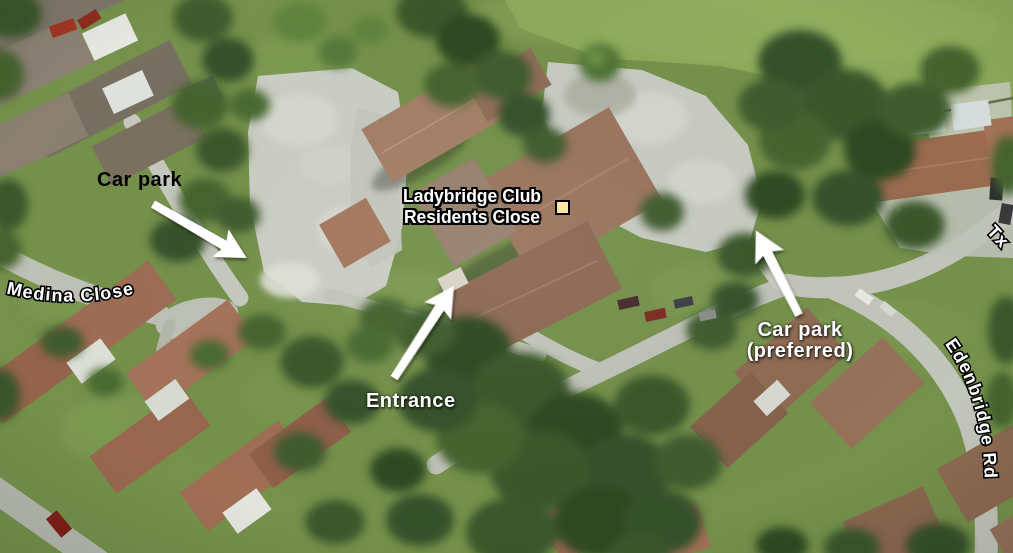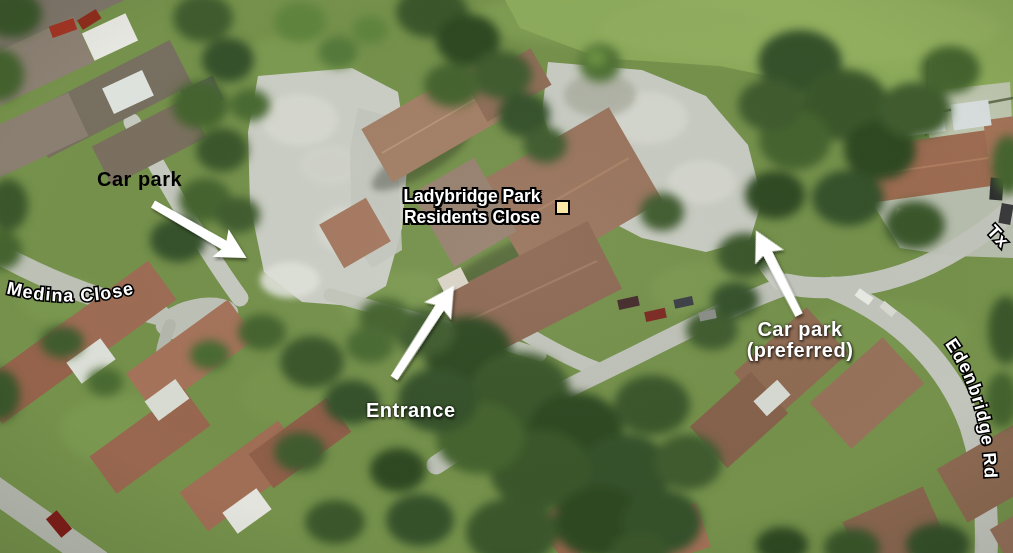--- a/index.html
+++ b/index.html
@@ -267,26 +267,26 @@
     <g fill="#ffffff" filter="url(#arrowShadow)">
       <polygon points="0,-4 82,-5 78,-16 108,0 78,16 82,5 0,4" transform="translate(153,204) rotate(30)"></polygon>
       <polygon points="0,-4 84,-5 80,-16 110,0 80,16 84,5 0,4" transform="translate(394,378) rotate(-57)"></polygon>
       <polygon points="0,-4 69,-5 65,-16 95,0 65,16 69,5 0,4" transform="translate(799,315) rotate(-117)"></polygon>
     </g>
   </svg>
 
   <div class="lbl lbl-black" style="left:97px;top:169px;">Car park</div>
 
   <div class="lbl lbl-poi" style="left:472px;top:186px;">
-    <div>Ladybridge Park</div>
+    <div>Ladybridge Club</div>
     <div>Residents Close</div>
   </div>
 
   <div class="marker" style="left:555px;top:200px;"></div>
 
-  <div class="lbl lbl-white" style="left:366px;top:400px;">Entrance</div>
+  <div class="lbl lbl-white" style="left:366px;top:390px;">Entrance</div>
 
   <div class="lbl lbl-white lbl-center" style="left:800px;top:319px;">
     <div>Car park</div>
     <div>(preferred)</div>
   </div>
 
 </div>
 
 </body></html>

